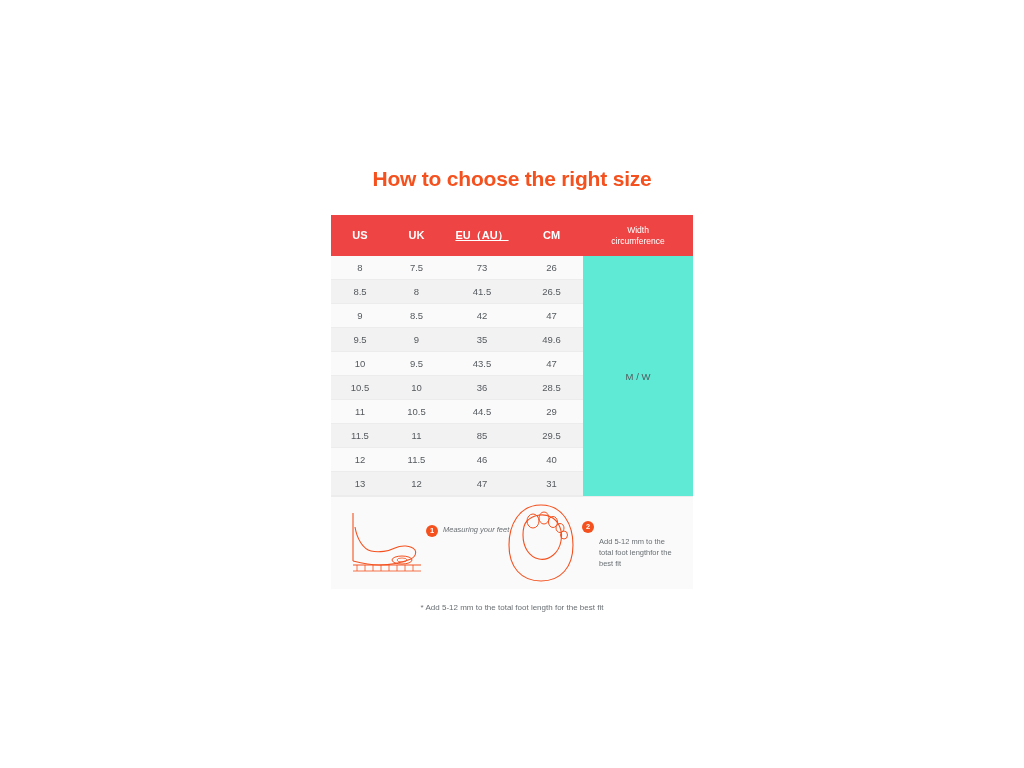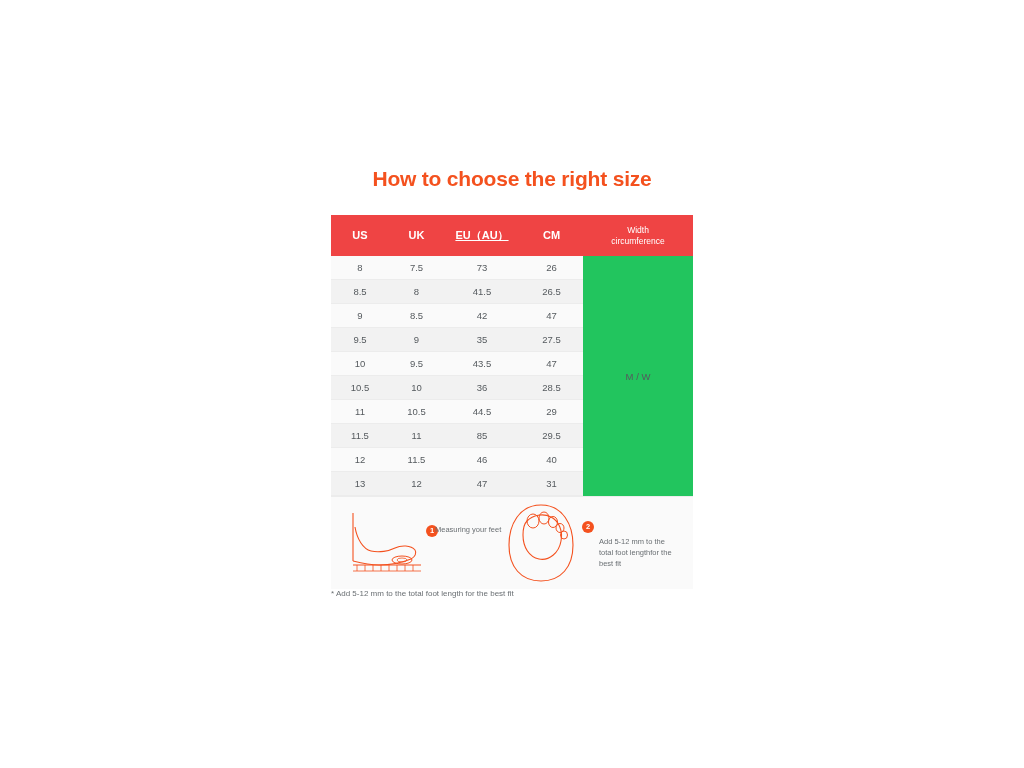--- a/index.html
+++ b/index.html
@@ -57,21 +57,21 @@
     color: #555a5e;
     text-align: center;
     padding: 6px 0;
     background: #fafafa;
     border-bottom: 1px solid #ececec;
   }
   table.sizechart tbody tr.odd td {
     background: #f2f2f2;
   }
   table.sizechart tbody td.width-cell {
-    background: #22c55e;
+    background: #5eead4;
     font-size: 9.5px;
     color: #555a5e;
     vertical-align: middle;
     border-bottom: none;
   }
   .col-us { width: 58px; }
   .col-uk { width: 55px; }
   .col-eu { width: 76px; text-decoration: underline; }
   .col-cm { width: 63px; }
   .col-w  { width: 110px; }
@@ -97,38 +97,40 @@
     width: 76px;
     height: 84px;
   }
   .note {
     position: absolute;
     font-size: 7.5px;
     color: #6a6f73;
     line-height: 1.45;
     width: 72px;
   }
-  .note-1 { left: 104px; top: 28px; }
+  .note-1 { left: 112px; top: 28px; font-style: italic; }
   .note-2 { left: 268px; top: 40px; width: 76px; }
   .badge {
     position: absolute;
     width: 12px;
     height: 12px;
     border-radius: 50%;
     background: #f4511e;
     color: #fff;
     font-size: 7.5px;
     line-height: 12px;
     text-align: center;
     font-weight: bold;
   }
   .badge-1 { left: 95px; top: 28px; }
   .badge-2 { left: 251px; top: 24px; }
 
   .footnote {
+    margin-top: 14px;
+    text-align: center;
     font-size: 8px;
     color: #6a6f73;
   }
 </style>
 </head>
 <body>
 
 <div id="page">
   <div class="sheet">
 
@@ -164,21 +166,21 @@
         <tr>
           <td>9</td>
           <td>8.5</td>
           <td>42</td>
           <td>47</td>
         </tr>
         <tr class="odd">
           <td>9.5</td>
           <td>9</td>
           <td>35</td>
-          <td>27.5</td>
+          <td>49.6</td>
         </tr>
         <tr>
           <td>10</td>
           <td>9.5</td>
           <td>43.5</td>
           <td>47</td>
         </tr>
         <tr class="odd">
           <td>10.5</td>
           <td>10</td>

